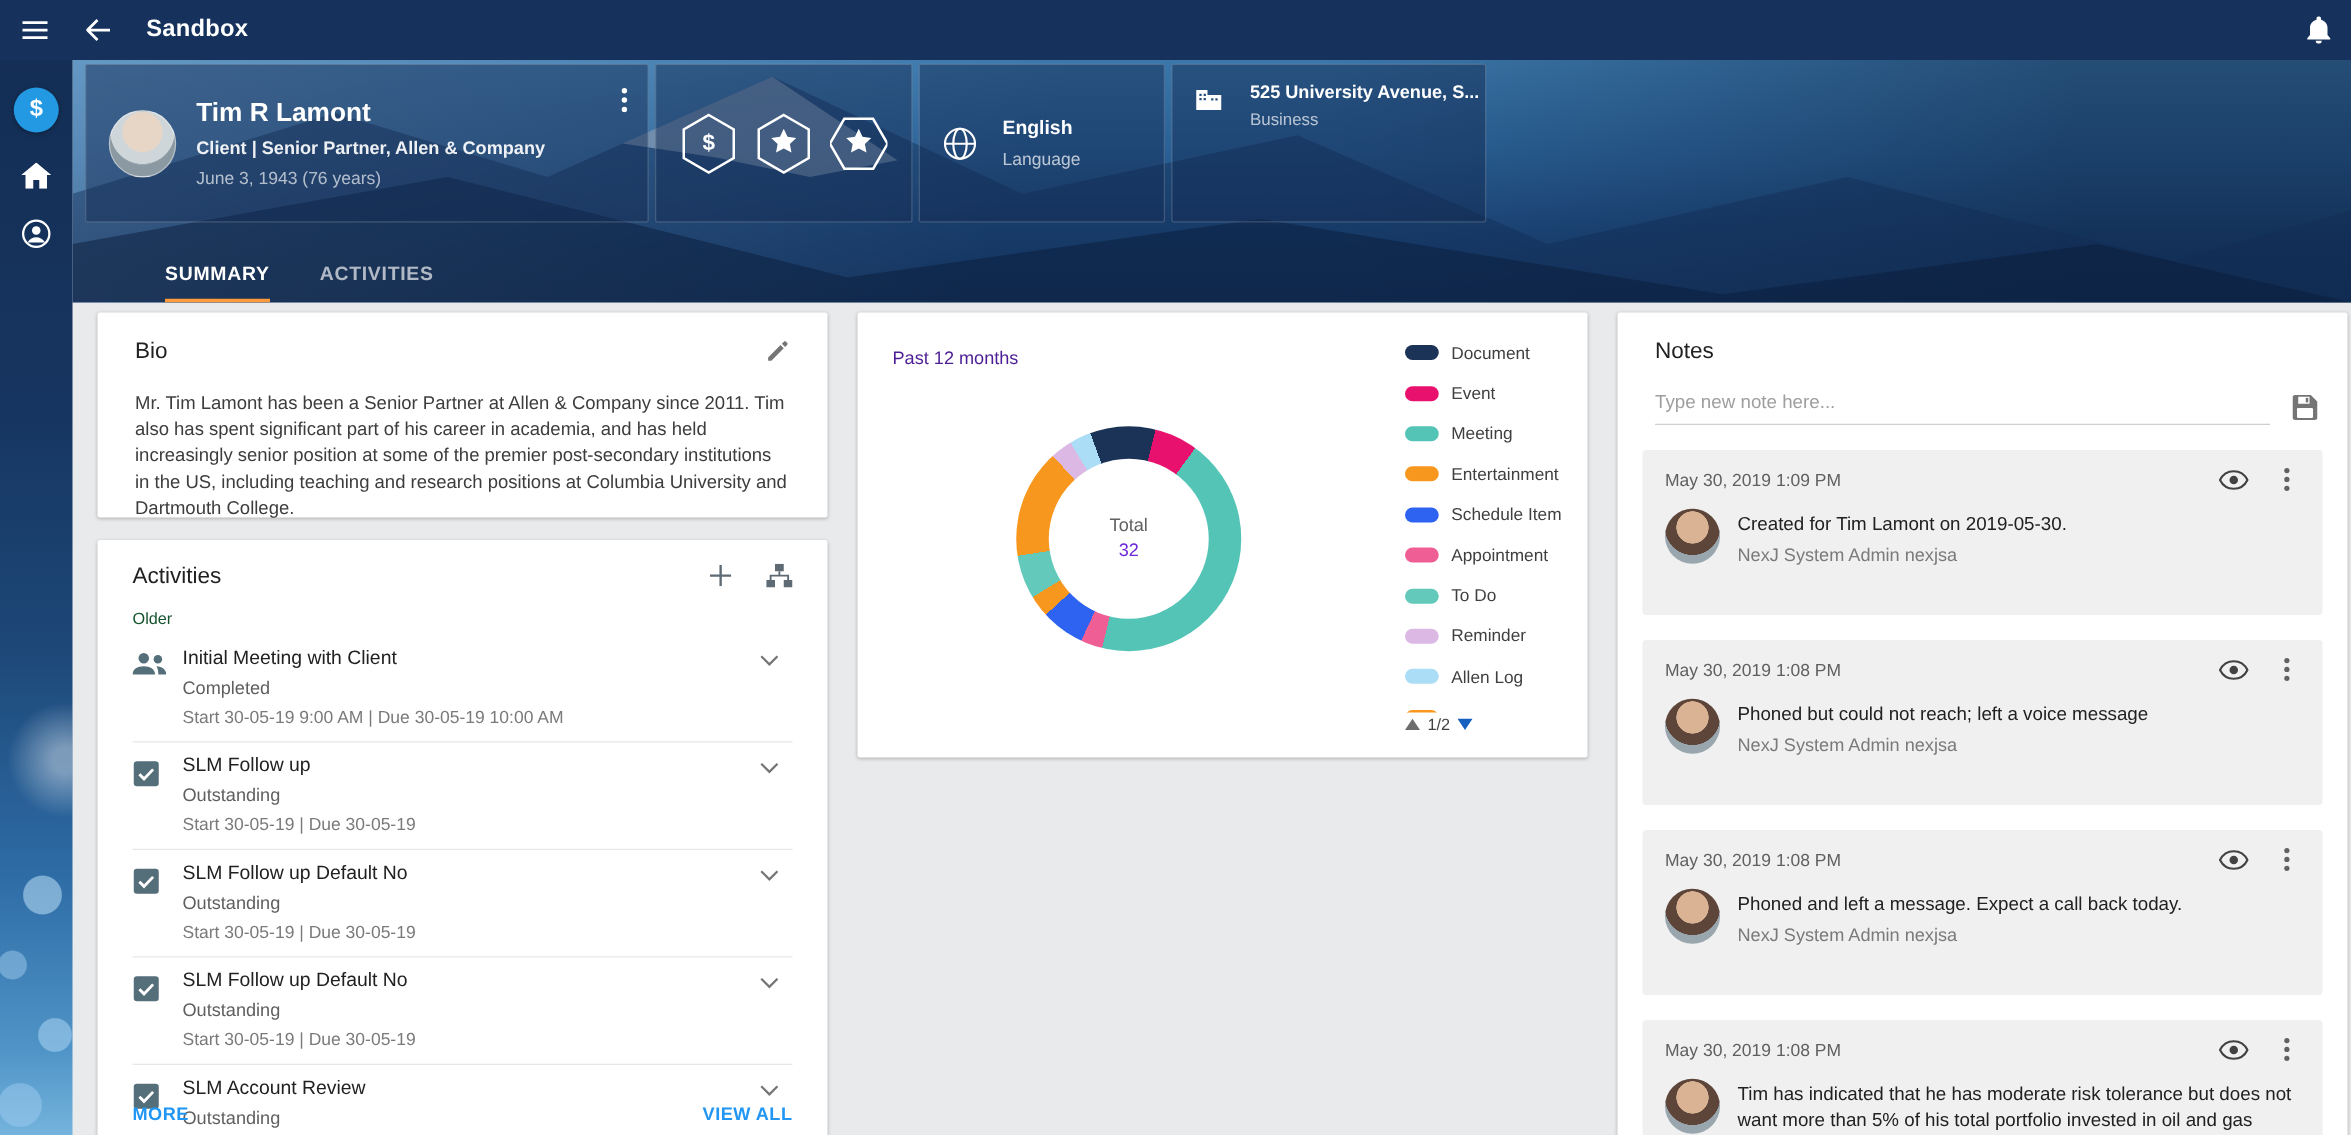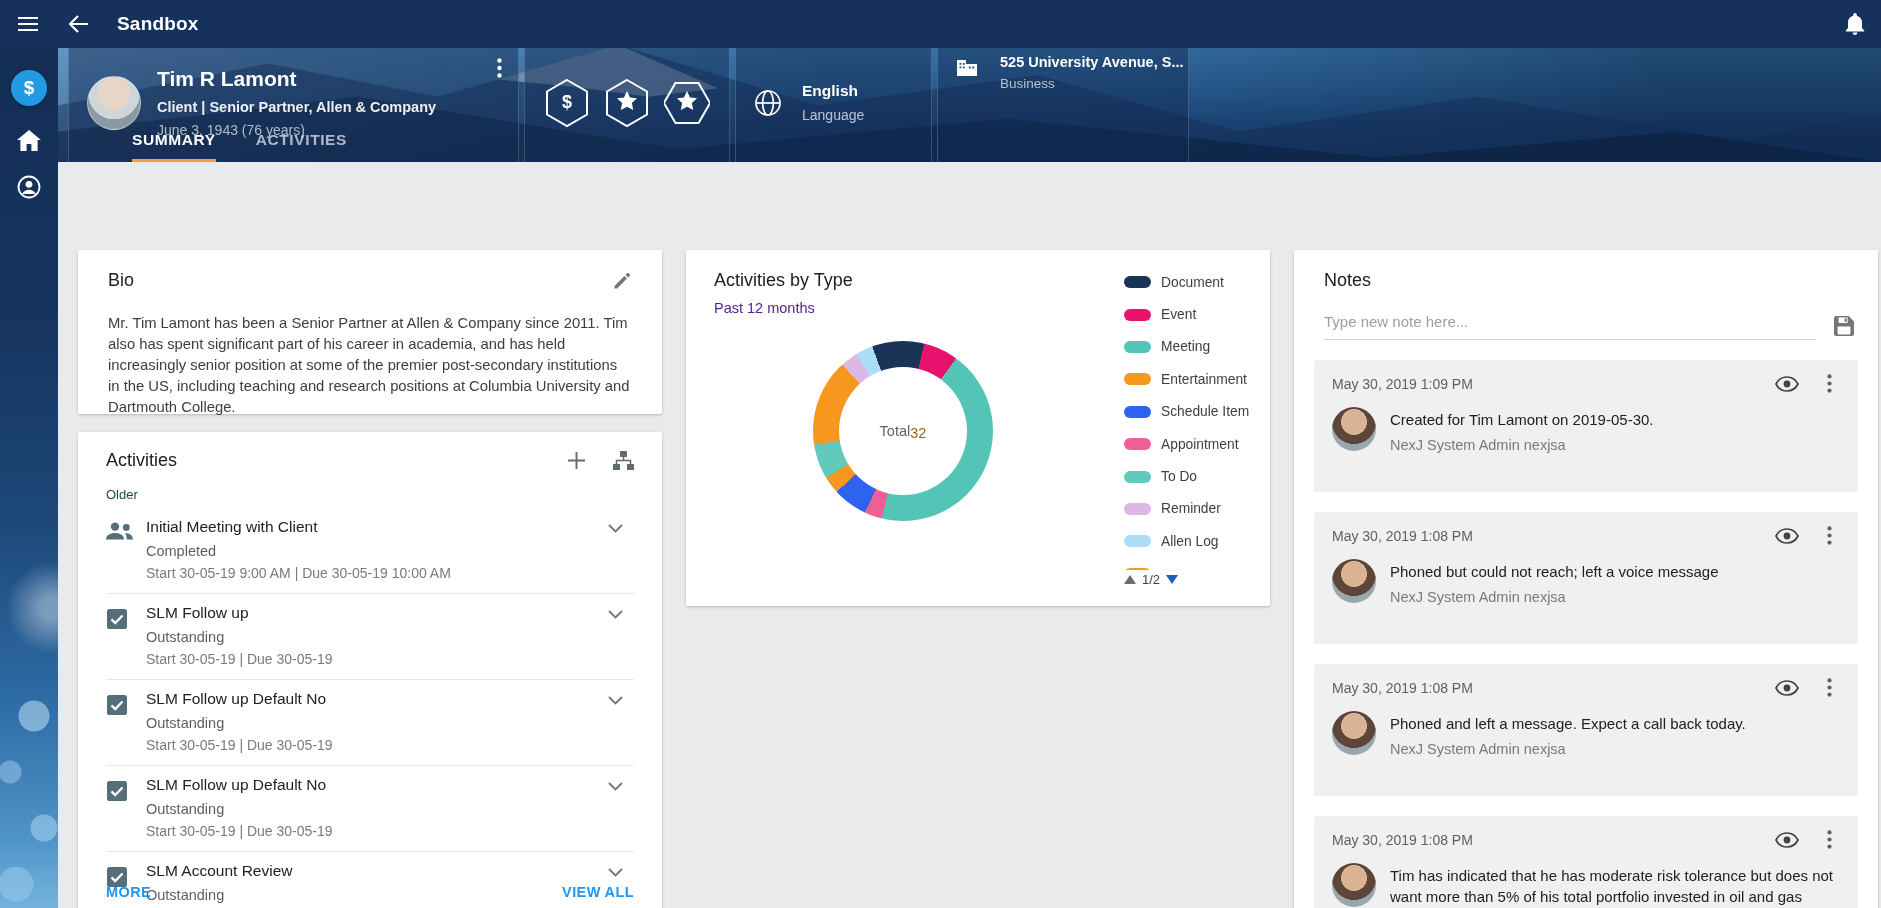--- a/index.html
+++ b/index.html
@@ -24,21 +24,21 @@
       radial-gradient(circle at 44px 780px, rgba(180,218,246,.5) 0 13px, rgba(180,218,246,0) 14px),
       radial-gradient(circle at 16px 836px, rgba(160,205,240,.48) 0 17px, rgba(160,205,240,0) 18px),
       linear-gradient(180deg,#142e55 0%, #163560 32%, #1d4878 55%, #2e6ca6 76%, #4f94c7 92%, #74b3dc 100%);
     display:flex; flex-direction:column; align-items:center; z-index:25; }
   .rail-fab { width:36px; height:36px; border-radius:50%; background:#2499e3; color:#fff; font-size:19px; font-weight:bold;
               display:flex; align-items:center; justify-content:center; margin-top:22px; border:none; cursor:pointer;
               box-shadow:0 1px 4px rgba(0,0,0,.35); }
   .rail .icon-btn { margin-top:24px; }
 
   
-  .hero { position:absolute; left:58px; top:36px; width:1823px; height:126px;
+  .hero { position:absolute; left:58px; top:48px; width:1823px; height:194px;
     background:
       linear-gradient(90deg, rgba(255,255,255,0) 55%, rgba(9,26,54,.45) 88%),
       linear-gradient(115deg, rgba(150,192,228,.45) 0%, rgba(150,192,228,0) 42%),
       linear-gradient(180deg,#3b77aa 0%, #2a6095 38%, #1c4678 72%, #173a66 100%);
     overflow:hidden; }
   .mountains { position:absolute; left:0; top:0; width:100%; height:100%; }
   .hero-cards { position:absolute; left:10px; top:3px; display:flex; gap:5px; }
   .hero-card { height:127px; background:rgba(18,42,82,.48); border:1px solid rgba(255,255,255,.18); border-radius:2px; position:relative; }
   .profile-card { width:451px; display:flex; align-items:center; padding:0 18px; }
   .avatar-lg { width:54px; height:54px; border-radius:50%; flex:0 0 54px;
@@ -95,23 +95,23 @@
   .act-chevron { color:#757575; align-self:start; margin-top:6px; cursor:pointer; }
   .card-footer { position:absolute; left:28px; right:28px; top:452px; display:flex; justify-content:space-between; }
   .link { color:#2196f3; font-size:14.5px; font-weight:bold; letter-spacing:.4px; cursor:pointer; }
 
   
   .chart-card { left:628px; top:28px; width:584px; height:356px; padding:20px 28px; }
   .chart-subtitle { font-size:14.5px; color:#4c1d95; margin-top:9px; }
   .donut-wrap { position:absolute; left:127px; top:91px; width:180px; height:180px; }
   .donut-ring { width:180px; height:180px; border-radius:50%; }
   .donut-hole { position:absolute; left:26px; top:26px; width:128px; height:128px; border-radius:50%; background:#fff;
-                display:flex; flex-direction:row; align-items:center; justify-content:center; }
+                display:flex; flex-direction:column; align-items:center; justify-content:center; }
   .donut-hole .c1 { font-size:14.5px; color:#616161; }
-  .donut-hole .c2 { font-size:14.5px; color:#a16207; margin-top:4px; }
+  .donut-hole .c2 { font-size:14.5px; color:#6d28d9; margin-top:4px; }
   .legend { position:absolute; left:438px; top:16px; width:132px; height:304px; overflow:hidden; }
   .legend-row { display:flex; align-items:center; height:32.4px; }
   .swatch { width:27px; height:12px; border-radius:6px; flex:0 0 27px; }
   .legend-label { font-size:13.8px; color:#3f3f3f; margin-left:10px; white-space:nowrap; }
   .legend-pager { position:absolute; left:438px; top:322px; display:flex; align-items:center; gap:6px; }
   .tri-up { width:0; height:0; border-left:6px solid transparent; border-right:6px solid transparent; border-bottom:9px solid #6d6d6d; cursor:pointer; }
   .tri-down { width:0; height:0; border-left:6px solid transparent; border-right:6px solid transparent; border-top:9px solid #1660c0; cursor:pointer; }
   .pager-text { font-size:13px; color:#424242; }
 
   
@@ -418,21 +418,20 @@
     </span>
   </div>
         </div>
       <div class="card-footer">
         <span class="link">MORE</span>
         <span class="link">VIEW ALL</span>
       </div>
     </section>
 
     <section class="card chart-card">
-      <div class="card-title">Activities by Type</div>
       <div class="chart-subtitle">Past 12 months</div>
       <div class="donut-wrap">
         <div class="donut-ring" id="donutRing" style="background: conic-gradient(from -20deg, rgb(27, 51, 87) 0deg, rgb(27, 51, 87) 33.75deg, rgb(232, 17, 110) 33.75deg, rgb(232, 17, 110) 56.25deg, rgb(83, 196, 182) 56.25deg, rgb(83, 196, 182) 213.75deg, rgb(239, 95, 150) 213.75deg, rgb(239, 95, 150) 225deg, rgb(45, 99, 240) 225deg, rgb(45, 99, 240) 247.5deg, rgb(248, 151, 29) 247.5deg, rgb(248, 151, 29) 258.75deg, rgb(98, 201, 187) 258.75deg, rgb(98, 201, 187) 281.25deg, rgb(248, 151, 29) 281.25deg, rgb(248, 151, 29) 337.5deg, rgb(220, 185, 229) 337.5deg, rgb(220, 185, 229) 348.75deg, rgb(171, 221, 246) 348.75deg, rgb(171, 221, 246) 360deg);"></div>
         <div class="donut-hole">
           <div class="c1">Total</div>
           <div class="c2">32</div>
         </div>
       </div>
       <div class="legend">
           <div class="legend-row">

